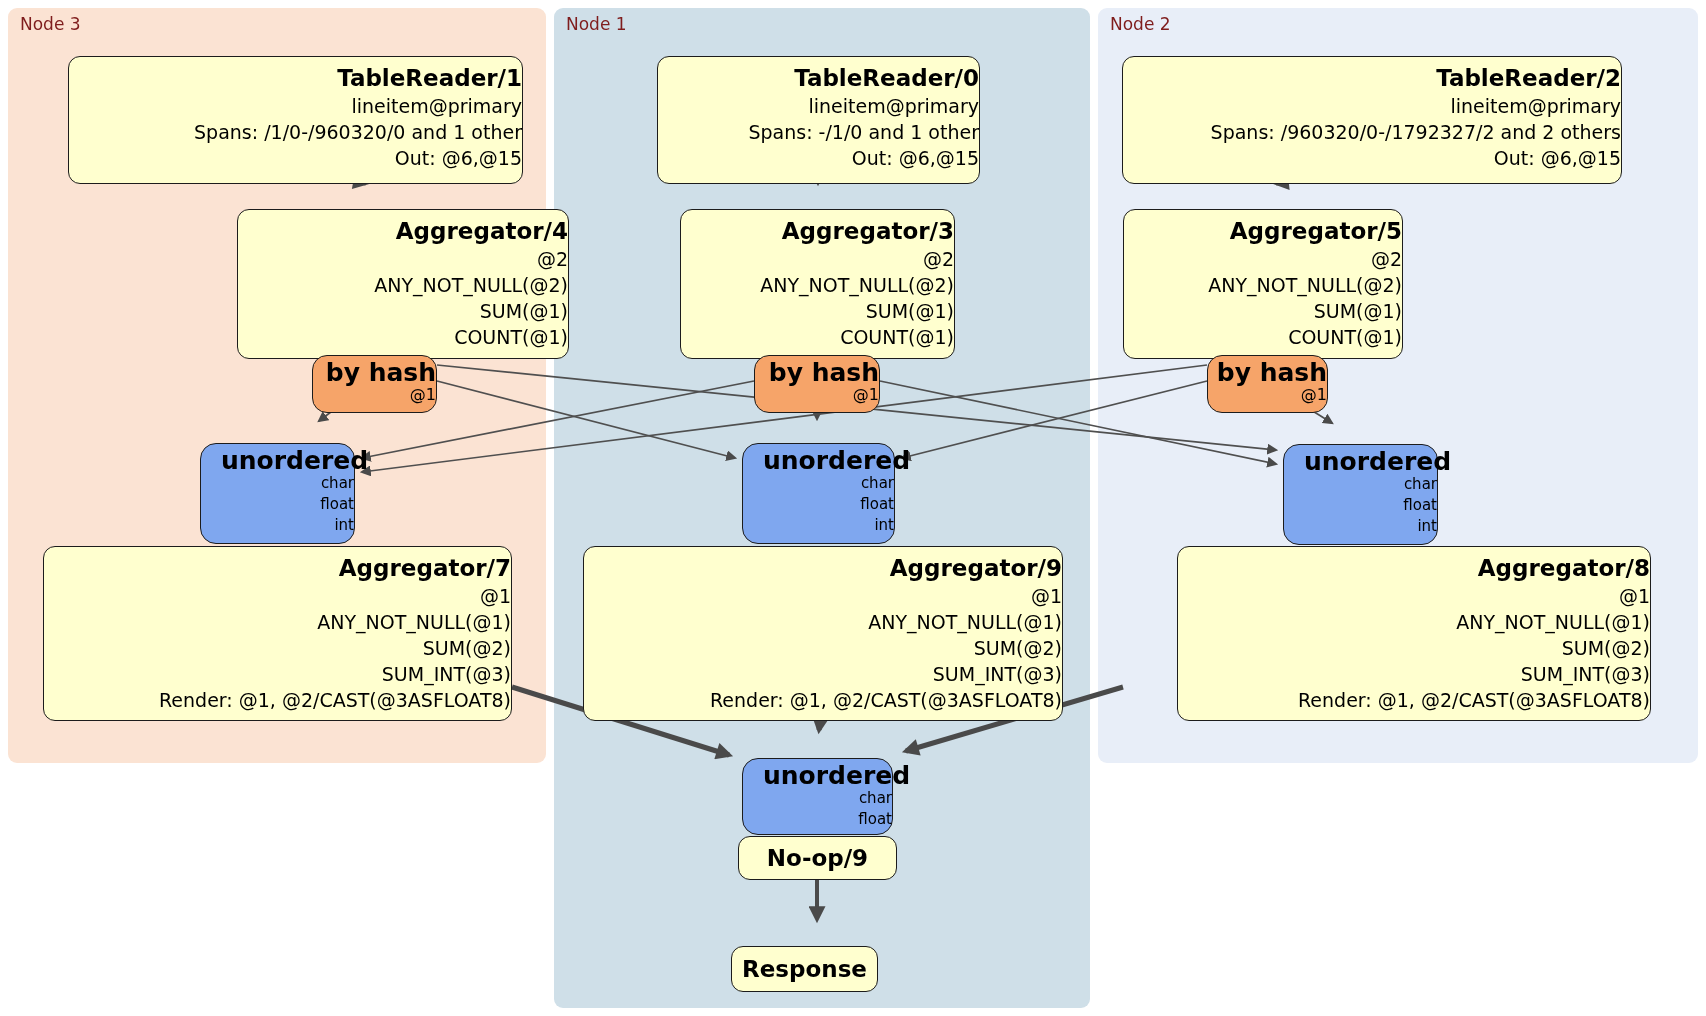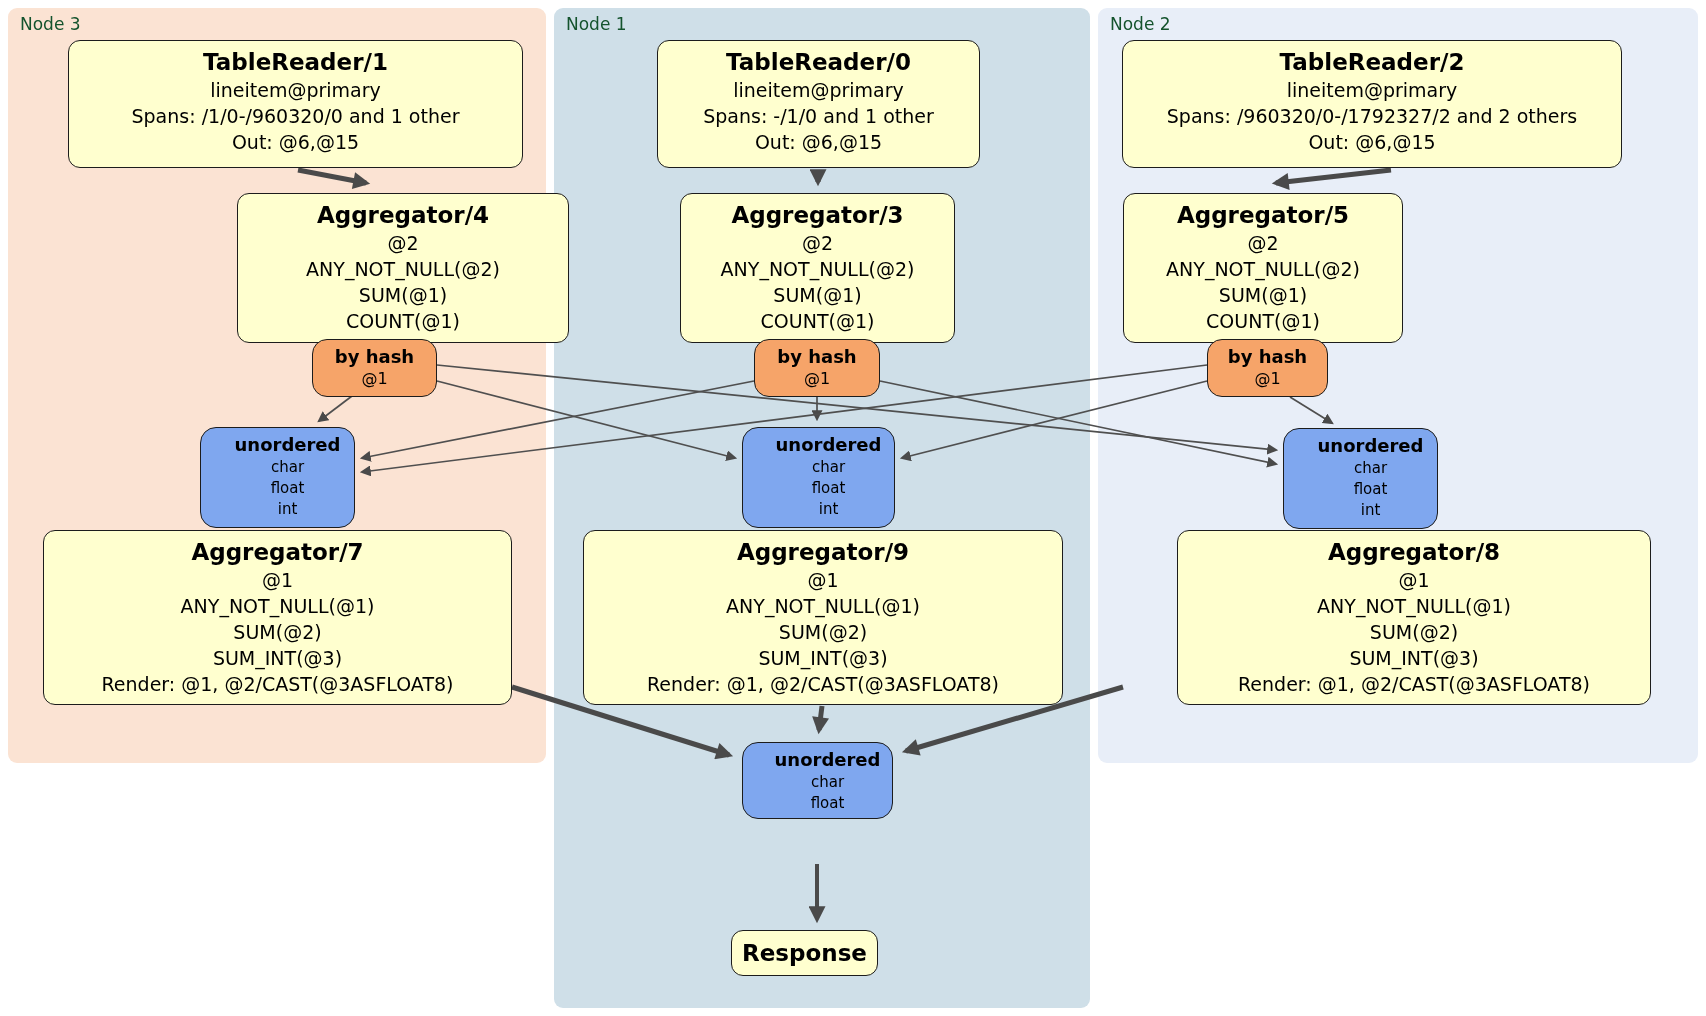--- a/index.html
+++ b/index.html
@@ -1,28 +1,28 @@
 <!DOCTYPE html>
 <html><head>
 <meta charset="utf-8">
 <style>
   html,body{margin:0;padding:0;background:#ffffff;}
   #stage{position:relative;width:1706px;height:1016px;background:#ffffff;
          font-family:"DejaVu Sans","Liberation Sans",sans-serif;color:#000;overflow:hidden;}
   .panel{position:absolute;border-radius:9px;z-index:0;}
-  .panel-label{position:absolute;left:12px;top:6px;font-size:17px;color:#14532d;}
+  .panel-label{position:absolute;left:12px;top:6px;font-size:17px;color:#7f1d1d;}
   #edges{position:absolute;left:0;top:0;z-index:1;}
   .box{position:absolute;box-sizing:border-box;border:1.6px solid #1c1c1c;
-       text-align:center;z-index:2;}
+       text-align:right;z-index:2;margin-top:16px;}
   .proc{background:#ffffcf;border-radius:12px;padding-top:6px;}
   .router{background:#f6a469;border-radius:15px;padding-top:5px;}
   .sync{background:#7fa7ef;border-radius:16px;padding-top:5px;padding-left:20px;}
   .title{font-weight:bold;font-size:23px;line-height:30px;white-space:nowrap;}
   .line{font-size:19px;line-height:26px;white-space:nowrap;}
-  .small-title{font-weight:bold;font-size:18px;line-height:24px;}
+  .small-title{font-weight:bold;font-size:25px;line-height:24px;}
   .tiny{font-size:15px;line-height:21px;}
   .hash-sub{font-size:16px;line-height:20px;}
   .flexc{display:flex;align-items:center;justify-content:center;padding-top:0;}
 </style>
 </head>
 <body>
 
 <div id="stage">
 
   <div class="panel" style="left:8px;top:8px;width:538px;height:755px;background:#fbe3d3;">
@@ -164,17 +164,20 @@
     <div class="line">SUM(@2)</div>
     <div class="line">SUM_INT(@3)</div>
     <div class="line">Render: @1, @2/CAST(@3ASFLOAT8)</div>
   </div>
 
   <div class="box sync" style="left:742px;top:742px;width:151px;height:77px;">
     <div class="small-title">unordered</div>
     <div class="tiny">char</div>
     <div class="tiny">float</div>
   </div>
+  <div class="box proc flexc" style="left:738px;top:820px;width:159px;height:44px;">
+    <div class="title">No-op/9</div>
+  </div>
   <div class="box proc flexc" style="left:731px;top:930px;width:147px;height:46px;">
     <div class="title">Response</div>
   </div>
 
 </div>
 
 </body></html>

